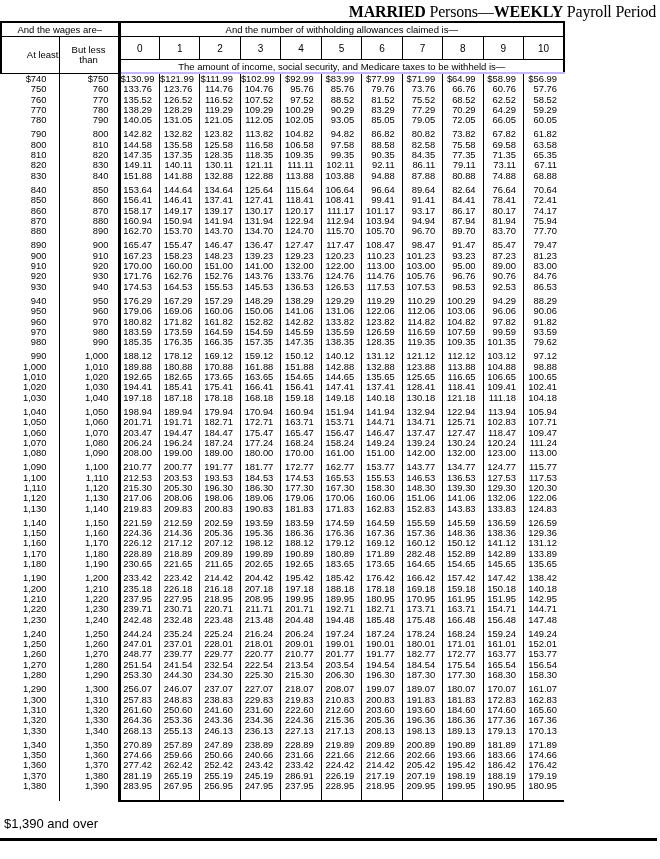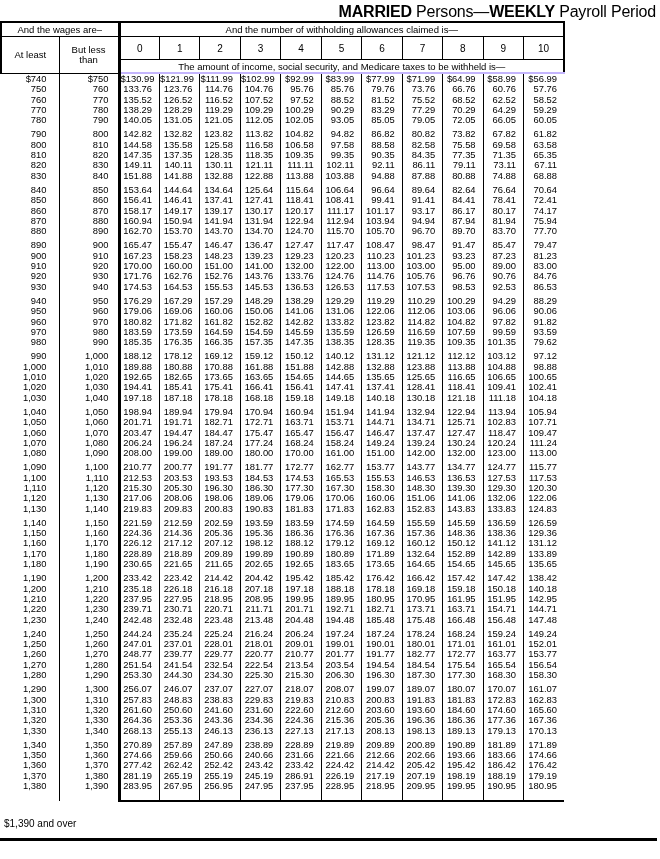--- a/index.html
+++ b/index.html
@@ -6,60 +6,60 @@
   body {
     width:660px; height:859px; background:#fff; color:#000;
     font-family:"Liberation Sans", sans-serif;
     -webkit-font-smoothing:none; overflow:hidden;
   }
   .page { width:660px; height:859px; position:relative; }
 
   
   .titlebar {
     margin:3px 4px 0 0; text-align:right;
-    font-size:16px; line-height:18px; letter-spacing:-0.2px; white-space:nowrap;
+    font-size:16px; line-height:18px; letter-spacing:-0.2px; white-space:nowrap;font-family:Liberation Serif, serif;
   }
   .titlebar .b { font-weight:bold; }
   .subtitle {
     font-size:10px; line-height:11px; font-weight:bold;
     margin:1px 0 4px 190px;
   }
 
   
   table.wage-table { border-collapse:collapse; table-layout:fixed; width:565px; }
   table.wage-table td { padding:0; vertical-align:middle; }
 
   
   thead td {
     font-size:9.5px; line-height:11px; text-align:center;
     border:1px solid #000;
   }
   thead tr.h1 td { border-top:2px solid #000; height:13px; }
   thead td.outL { border-left:2px solid #000; }
   thead td.outR { border-right:2px solid #000; }
   thead td.thickR { border-right:3px solid #000; }
-  td.cell-at-least-hdr { height:34px; }
+  td.cell-at-least-hdr { height:34px;text-align:right; }
   thead tr.h2 td.num { height:22px; font-size:10px; }
   thead tr.h3 td { height:12px; border-bottom:2px solid #c4b5fd;text-align:center; }
   .two-line div { line-height:10px; }
 
   
   tbody td {
     font-size:9.4px; line-height:10.3px; height:10.3px;
     text-align:right; white-space:nowrap;
   }
   tbody td.c-al { padding-right:12px; }
   tbody td.c-bl { padding-right:9px; border-left:1px solid #000; border-right:3px solid #000; }
   tbody td.c-v  { padding-right:7px;  border-left:1px solid #000; }
   tbody tr.gap td  { height:4px; line-height:4px; font-size:1px; }
   tbody tr.stub td { height:9px; line-height:9px; font-size:1px; }
   tbody tr.stub td.c-v { border-bottom:2px solid #000; }
 
   
-  .footer-row { position:relative; height:12px; margin-top:16px; font-size:10px; line-height:12px;text-align:right; }
+  .footer-row { position:relative; height:12px; margin-top:16px; font-size:13px; line-height:12px;text-align:right; }
   .footer-range { position:absolute; left:4px; top:0; }
   .footer-note  { position:absolute; left:118px; top:0; }
   .bottom-rule  { margin-top:8px; width:657px; height:3px; background:#000; }
 </style>
 </head>
 <body>
 
 <div class="page">
 
   <div class="titlebar">
@@ -878,21 +878,21 @@
         <tr>
           <td class="c-al">1,170</td>
           <td class="c-bl">1,180</td>
           <td class="c-v">228.89</td>
           <td class="c-v">218.89</td>
           <td class="c-v">209.89</td>
           <td class="c-v">199.89</td>
           <td class="c-v">190.89</td>
           <td class="c-v">180.89</td>
           <td class="c-v">171.89</td>
-          <td class="c-v">132.64</td>
+          <td class="c-v">282.48</td>
           <td class="c-v">152.89</td>
           <td class="c-v">142.89</td>
           <td class="c-v">133.89</td>
         </tr>
         <tr>
           <td class="c-al">1,180</td>
           <td class="c-bl">1,190</td>
           <td class="c-v">230.65</td>
           <td class="c-v">221.65</td>
           <td class="c-v">211.65</td>

